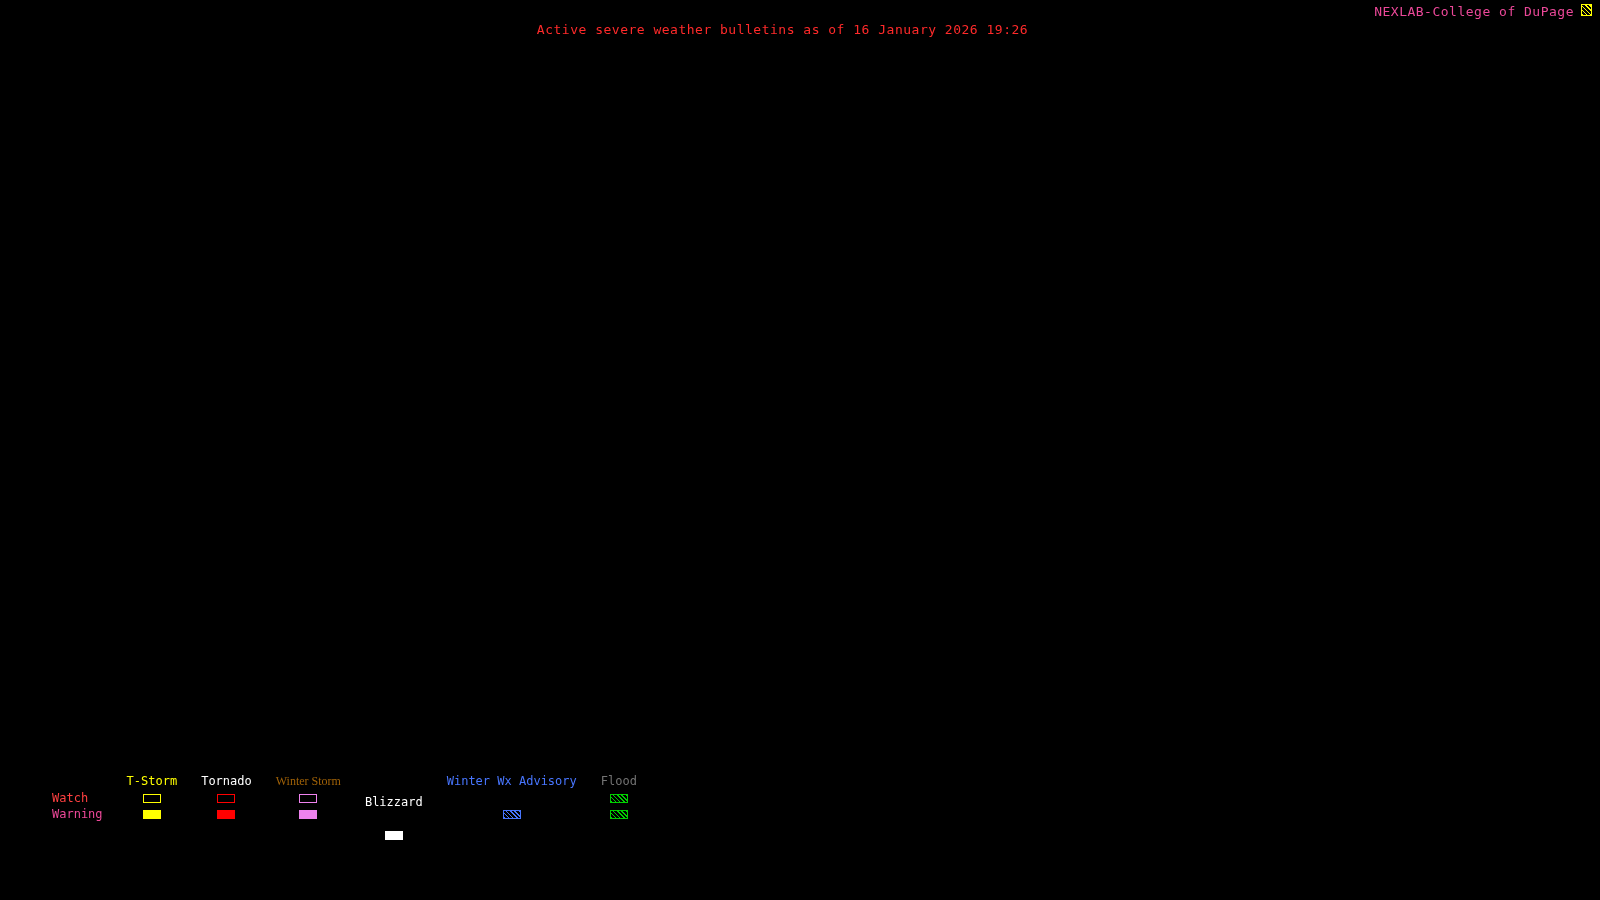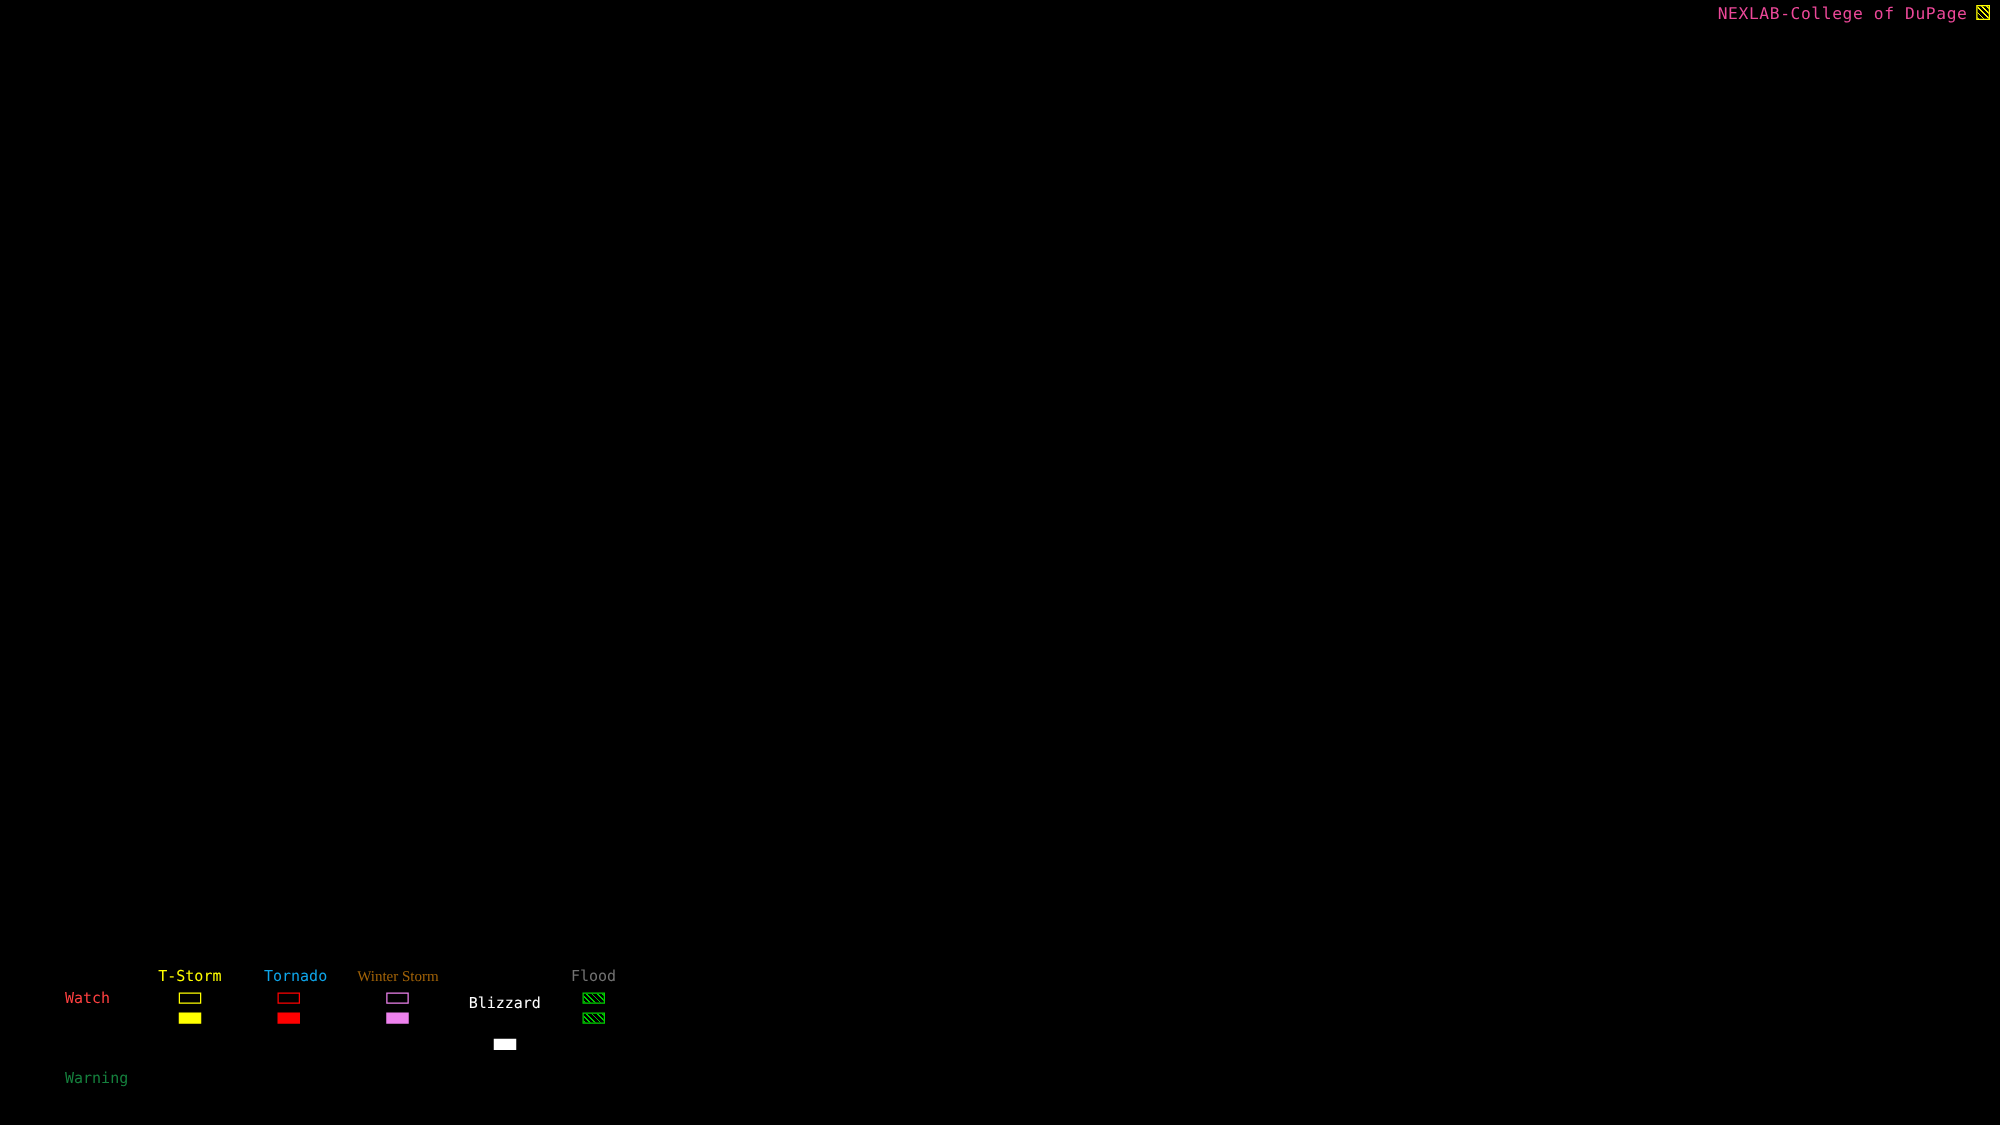--- a/index.html
+++ b/index.html
@@ -103,44 +103,45 @@
   }
   .swatch.hatch {
     border: 1px solid;
   }
 </style>
 </head>
 <body style="background: rgb(0, 0, 0);">
 
 <div class="screen">
 
+  <div class="bulletin-title" style="color: rgb(255, 42, 42);">Active severe weather bulletins as of 16 January 2026 19:26</div>
 
   <div class="brand" style="color: #ec4899;">NEXLAB-College of DuPage</div>
 
   <div class="brand-glyph"></div>
 
   <div class="legend">
     <div class="legend-rowlabels">
       <div class="head-spacer"></div>
       <div class="rowlabel" style="color: rgb(255, 64, 64);">Watch</div>
-      <div class="rowlabel" style="color: #15803d; margin-top: 48px;">Warning</div>
+      <div class="rowlabel" style="color: #ec4899;">Warning</div>
     </div>
 
     <div style="display:flex;gap:24px;">
         <div class="legend-col">
           <div class="legend-head" style="color: rgb(255, 255, 0); text-align: right;">T-Storm</div>
           <div class="legend-cell">
             <span class="swatch outline" style="border-color: rgb(255, 255, 0);"></span>
           </div>
           <div class="legend-cell">
             <span class="swatch solid" style="background: rgb(255, 255, 0);"></span>
           </div>
         </div>
         <div class="legend-col">
-          <div class="legend-head" style="color: #0ea5e9; margin-left: 10px;">Tornado</div>
+          <div class="legend-head" style="color: #ffffff;">Tornado</div>
           <div class="legend-cell">
             <span class="swatch outline" style="border-color: rgb(255, 0, 0);"></span>
           </div>
           <div class="legend-cell">
             <span class="swatch solid" style="background: rgb(255, 0, 0);"></span>
           </div>
         </div>
         <div class="legend-col">
           <div class="legend-head" style="color: #a16207; font-family: Liberation Serif, serif;">Winter Storm</div>
           <div class="legend-cell">
@@ -151,20 +152,27 @@
           </div>
         </div>
         <div class="legend-col">
           <div class="legend-head" style="color: rgb(255, 255, 255); margin-top: 21px;">Blizzard</div>
           <div class="legend-cell"></div>
           <div class="legend-cell">
             <span class="swatch solid" style="background: rgb(255, 255, 255);"></span>
           </div>
         </div>
         <div class="legend-col">
+          <div class="legend-head" style="color: rgb(72, 118, 255);">Winter Wx Advisory</div>
+          <div class="legend-cell"></div>
+          <div class="legend-cell">
+            <span class="swatch hatch" style="border-color: rgb(72, 118, 255); background-image: repeating-linear-gradient(45deg, rgb(72, 118, 255) 0px, rgb(72, 118, 255) 1px, transparent 1px, transparent 3px);"></span>
+          </div>
+        </div>
+        <div class="legend-col">
           <div class="legend-head" style="color: #737373;">Flood</div>
           <div class="legend-cell">
             <span class="swatch hatch" style="border-color: rgb(0, 208, 0); background-image: repeating-linear-gradient(45deg, rgb(0, 208, 0) 0px, rgb(0, 208, 0) 1px, transparent 1px, transparent 3px);"></span>
           </div>
           <div class="legend-cell">
             <span class="swatch hatch" style="border-color: rgb(0, 208, 0); background-image: repeating-linear-gradient(45deg, rgb(0, 208, 0) 0px, rgb(0, 208, 0) 1px, transparent 1px, transparent 3px);"></span>
           </div>
         </div>
       </div>
   </div>

